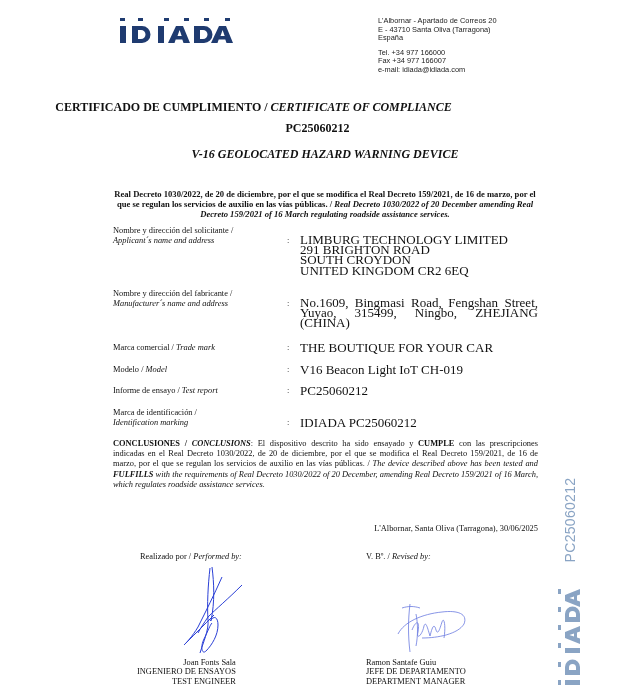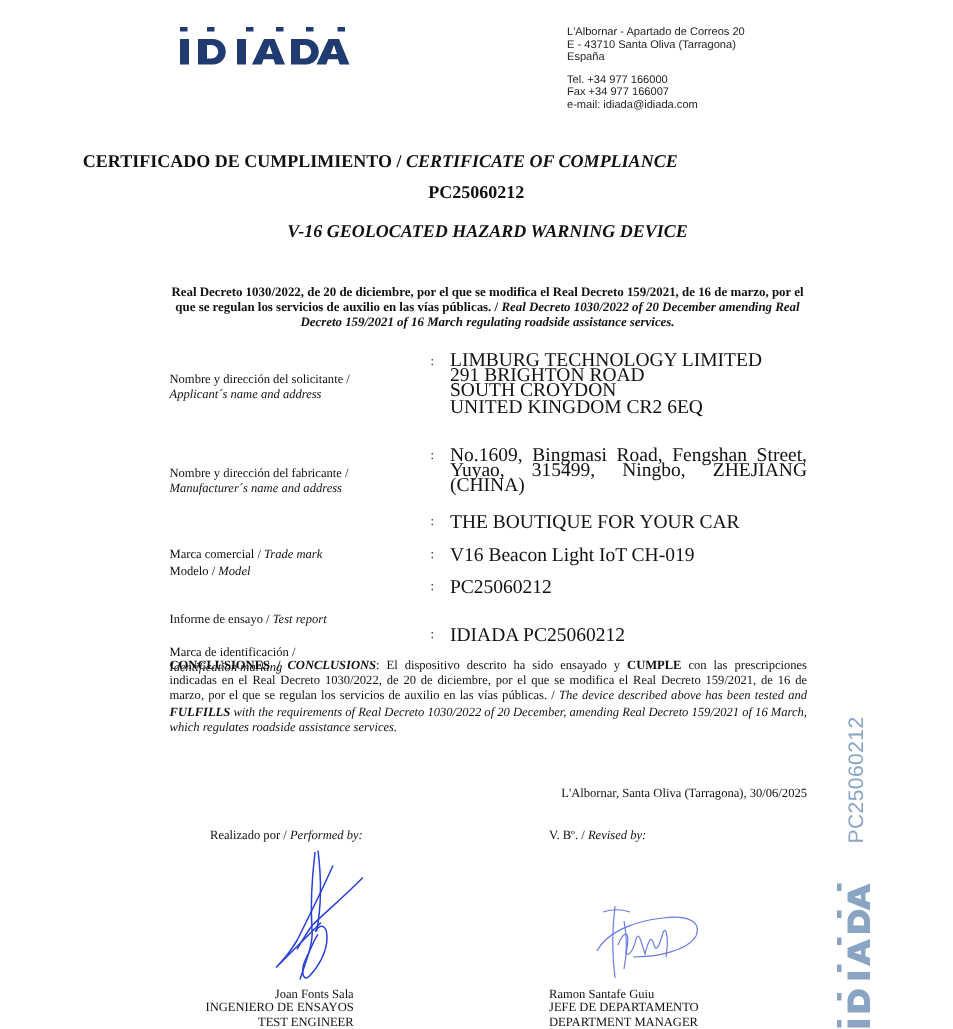--- a/index.html
+++ b/index.html
@@ -7,21 +7,21 @@
   .abs { position:absolute; }
   .logo { left:119px; top:18px; width:118px; height:26px; }
   .logo svg { display:block; }
   .addr { left:378px; top:17px; font-family:"Liberation Sans", "DejaVu Sans", sans-serif; font-size:7.4px; line-height:8.6px; color:#222; }
   .addr .gap { height:6px; }
   .title { left:0; width:507px; top:100px; text-align:center; font-weight:bold; font-size:12px; }
   .title i { font-weight:bold; }
   .code { left:0; width:635px; top:121px; text-align:center; font-weight:bold; font-size:12px; }
   .device { left:100px; width:450px; top:148px; text-align:center; font-weight:bold; font-size:12px; line-height:13px; }
   .decree { left:110px; width:430px; top:177px; text-align:center; font-weight:bold; font-size:8.6px; line-height:10.2px;margin-top:12px; }
-  .lbl { left:113px; font-size:8.4px; line-height:10px;margin-top:22px; }
+  .lbl { left:113px; font-size:8.4px; line-height:10px; }
   .colon { left:287px; font-size:8.4px; }
   .val { left:300px; font-size:13px; line-height:10.2px; }
   .val.just { width:238px; text-align:justify; }
   .concl { left:113px; width:425px; top:439px; font-size:8.4px; line-height:10.2px; text-align:justify; }
   .place { left:340px; width:198px; top:512px; font-size:8.4px; text-align:right;margin-top:12px; }
   .sigl { left:140px; top:552px; font-size:8.4px; }
   .sigr { left:366px; top:552px; font-size:8.4px; }
   .namel { left:137px; top:658px; font-size:8.4px; line-height:9.4px;text-align:right; }
   .namer { left:366px; top:658px; font-size:8.4px; line-height:9.4px; }
   .side { left:556px; top:460px; width:28px; height:226px; }
@@ -101,21 +101,21 @@
 <div class="abs val just" style="top:298px;">
   <div>No.1609, Bingmasi Road, Fengshan Street, Yuyao, 315499, Ningbo, ZHEJIANG (CHINA)</div>
 </div>
 
 <div class="abs lbl" style="top:343px;">
   <span>Marca comercial / </span><i>Trade mark</i>
 </div>
 <div class="abs colon" style="top:343px;">:</div>
 <div class="abs val" style="top:343px;">THE BOUTIQUE FOR YOUR CAR</div>
 
-<div class="abs lbl" style="top:354px;">
+<div class="abs lbl" style="top:365px;">
   <span>Modelo / </span><i>Model</i>
 </div>
 <div class="abs colon" style="top:365px;">:</div>
 <div class="abs val" style="top:365px;">V16 Beacon Light IoT CH-019</div>
 
 <div class="abs lbl" style="top:386px;">
   <span>Informe de ensayo / </span><i>Test report</i>
 </div>
 <div class="abs colon" style="top:386px;">:</div>
 <div class="abs val" style="top:386px;">PC25060212</div>

